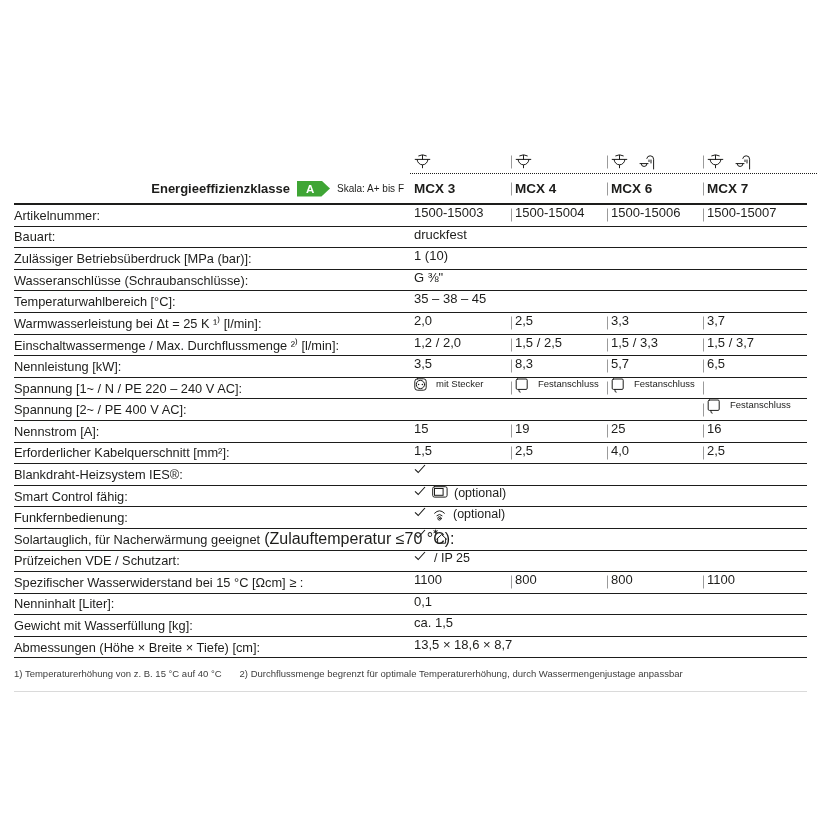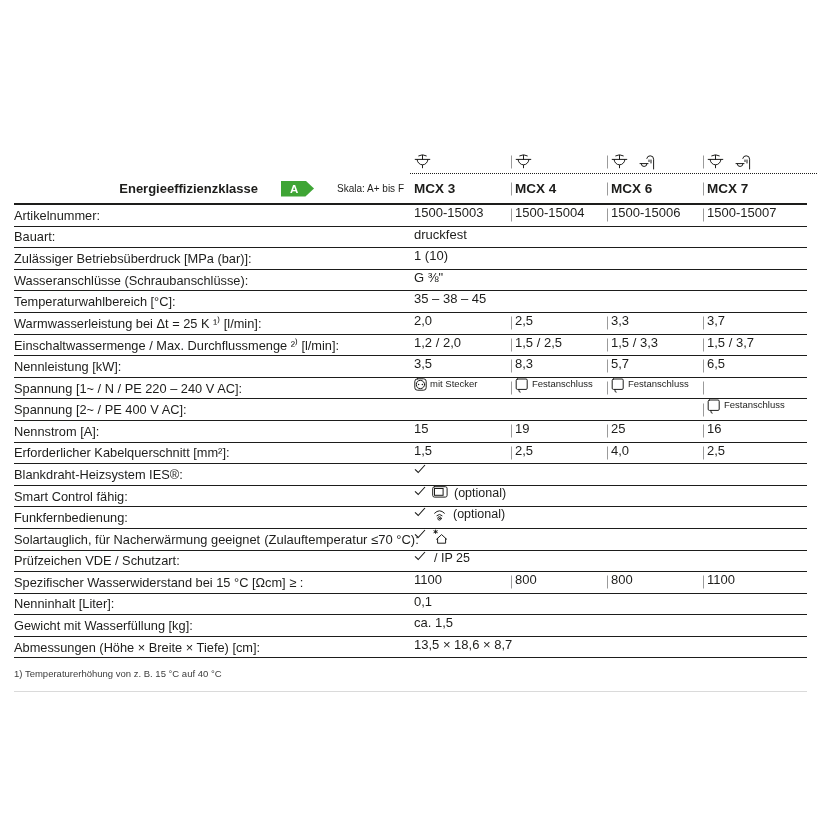--- a/index.html
+++ b/index.html
@@ -12,38 +12,38 @@
 
   .grid-row { display:grid; grid-template-columns:396px 101px 96px 96px 104px; position:relative; }
 
   
   .iconrow { height:24px; }
   .dotline { position:absolute; left:396px; right:-10px; bottom:0; border-bottom:1px dotted #1d1d1b; }
   .icell { display:flex; align-items:flex-end; gap:11px; padding:0 0 4px 4px; position:relative; }
 
   
   .headrow { height:31px; border-bottom:2px solid #1d1d1b; }
-  .head-label { display:flex; justify-content:flex-end; align-items:center; gap:23px; padding-right:6px;text-align:center; }
+  .head-label { display:flex; justify-content:flex-end; align-items:center; gap:7px; padding-right:6px;text-align:center; }
   .eec { font-weight:bold; font-size:13px; }
   .badge { width:33px; height:16px; color:#fff; font-weight:bold; font-size:11.5px;
            display:flex; align-items:center; padding-left:9px;
            clip-path:polygon(0 0,74% 0,100% 50%,74% 100%,0 100%); }
   .scale { font-size:10px; }
   .mcell { display:flex; align-items:center; padding-left:4px; font-weight:bold; font-size:13.5px; position:relative; }
 
   
   .row { height:21.6px; border-bottom:1px solid #1d1d1b; align-items:center; }
   .lbl { font-size:12.8px; padding-right:4px; white-space:nowrap; display:flex; align-items:baseline; gap:4px; }
-  .lbl .small { font-size:13px;text-align:center; }
+  .lbl .small { font-size:16px;text-align:center; }
   .cell { position:relative; display:flex; align-items:flex-start; padding-left:4px; font-size:13px; height:100%; white-space:nowrap; }
   .cell.spanning { grid-column:2 / -1; }
   .sep { position:absolute; left:0; top:50%; transform:translateY(-50%); width:1px; height:13px; background:#9b9b9b; }
   .icn { display:inline-flex; align-items:center; }
   .icn svg { display:block; }
-  .icon-txt { font-size:9.5px; margin-left:3px; }
+  .icon-txt { font-size:9.5px; margin-left:9px; }
   .note { margin-left:6px; font-size:12.5px; }
   .chk { margin-right:2px; display:inline-flex; }
 
   
   .footnotes { margin-top:10px; display:flex; gap:18px; font-size:9.5px; color:#3c3c3c;
                padding-bottom:12px; border-bottom:1px solid #dadada; white-space:nowrap; }
 </style>
 </head>
 <body>
 
@@ -479,16 +479,17 @@
             <span>Abmessungen (Höhe × Breite × Tiefe) [cm]:</span>
           </div>
           <div class="cell spanning">
             <span>13,5 × 18,6 × 8,7</span>
           </div>
         </div>
       </div>
 
     <div class="footnotes">
       <span>1) Temperaturerhöhung von z. B. 15 °C auf 40 °C</span>
+      <span>2) Durchflussmenge begrenzt für optimale Temperaturerhöhung, durch Wassermengenjustage anpassbar</span>
     </div>
 
   </div>
 </div>
 
 </body></html>

